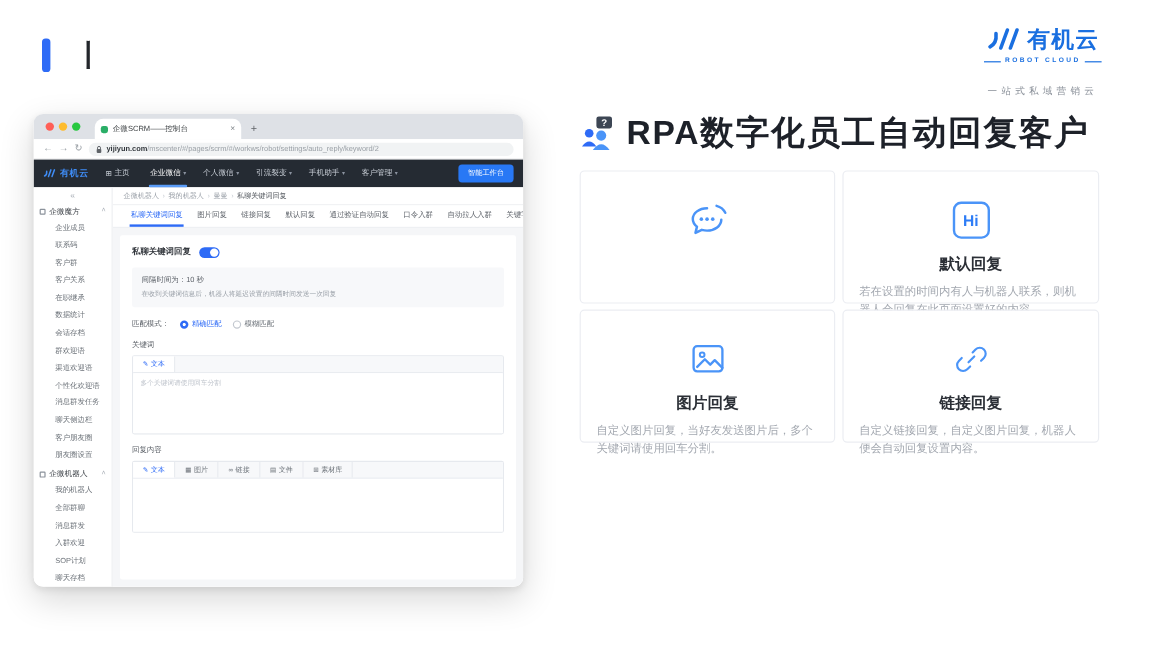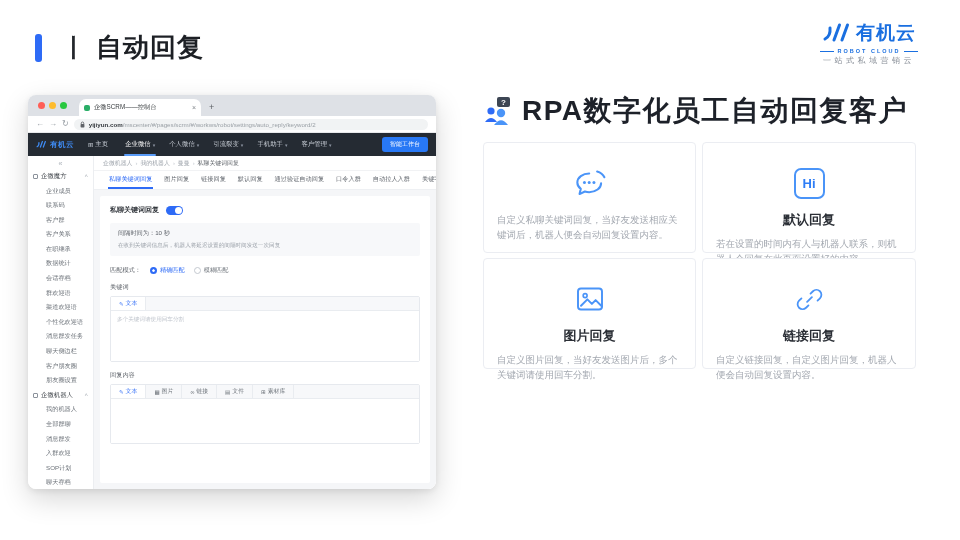--- a/index.html
+++ b/index.html
@@ -14,21 +14,21 @@
   .tsep { font-size:24px; font-weight:bold; color:#23262b; margin:0 10px; }
   .t2 { font-size:26px; font-weight:bold; color:#1d2025; letter-spacing:1px; }
 
   
   .brand { position:absolute; right:32px; top:20px; width:118px; text-align:center; }
   .brand-row { display:flex; align-items:center; justify-content:center; gap:4px; }
   .brand-name { font-size:19px; font-weight:bold; color:#1a6fe0; letter-spacing:1px; }
   .brand-sub { display:flex; align-items:center; justify-content:center; gap:4px;
     font-size:5.5px; color:#1a6fe0; letter-spacing:2px; margin-top:2px; font-weight:bold; }
   .brand-sub .ln { width:14px; height:1px; background:#1a6fe0; }
-  .brand-tag { font-size:8px; color:#8a9099; letter-spacing:3.5px; margin-top:1px; }
+  .brand-tag { font-size:8px; color:#8a9099; letter-spacing:3.5px; margin-top:16px; }
 
   
   .bw { position:absolute; left:28px; top:95px; width:408px; height:394px;
     border-radius:8px; background:#fff; box-shadow:0 10px 28px rgba(0,0,0,.16), 0 2px 6px rgba(0,0,0,.08);
     overflow:hidden; }
   .bw-tabstrip { height:21px; background:#dee1e6; display:flex; align-items:flex-end; padding-left:8px; }
   .tl { width:7px; height:7px; border-radius:50%; margin:0 2px 7px 2px; display:inline-block; }
   .tl-r { background:#ff5f57; } .tl-y { background:#febc2e; } .tl-g { background:#28c840; }
   .bw-tab { width:122px; height:17px; background:#fff; border-radius:7px 7px 0 0;
     margin-left:10px; display:flex; align-items:center; padding:0 5px; gap:4px; }
@@ -131,21 +131,20 @@
   .hi-badge span { font-size:13px; font-weight:bold; color:#2e7df6; }
 </style>
 </head>
 <body>
 
 <div class="slide">
 
   <div class="page-title">
     <span class="tbar"></span>
     <span class="tsep">丨</span>
-    <span class="t2">自动回复</span>
   </div>
 
   <div class="brand">
     <div class="brand-row">
       <svg width="30" height="22" viewBox="0 0 30 22">
         <path d="M3 17 C7 15 8.5 11 8 6" stroke="#1a6fe0" stroke-width="3" fill="none" stroke-linecap="round"></path>
         <path d="M12 18 L17.5 3" stroke="#1a6fe0" stroke-width="3" fill="none" stroke-linecap="round"></path>
         <path d="M20 18 L25.5 3" stroke="#1a6fe0" stroke-width="3" fill="none" stroke-linecap="round"></path>
       </svg>
       <span class="brand-name">有机云</span>
@@ -373,21 +372,20 @@
       <div class="card">
         <div class="card-ico">
           <svg width="38" height="38" viewBox="0 0 48 48">
             <path d="M23 12c-8.3 0-15 5.1-15 11.4 0 3.2 1.7 6 4.4 8l-1.6 6.6 6.7-3.2c1.8.5 3.6.8 5.5.8 8.3 0 15-5.1 15-11.4" fill="none" stroke="#4a94f8" stroke-width="2.6" stroke-linecap="round" stroke-linejoin="round"></path>
             <path d="M33 9.5c4.3 1.2 7.6 3.9 9.2 7.3" fill="none" stroke="#4a94f8" stroke-width="2.6" stroke-linecap="round"></path>
             <circle cx="17" cy="23.5" r="1.9" fill="#4a94f8"></circle>
             <circle cx="23" cy="23.5" r="1.9" fill="#4a94f8"></circle>
             <circle cx="29" cy="23.5" r="1.9" fill="#4a94f8"></circle>
           </svg>
         </div>
-        <div class="card-desc">自定义私聊关键词回复，当好友发送相应关键词后，机器人便会自动回复设置内容。</div>
       </div>
 
       <div class="card">
         <div class="card-ico">
           <div class="hi-badge">
             <span>Hi</span>
           </div>
         </div>
         <div class="card-title">默认回复</div>
         <div class="card-desc">若在设置的时间内有人与机器人联系，则机器人会回复在此页面设置好的内容。</div>

